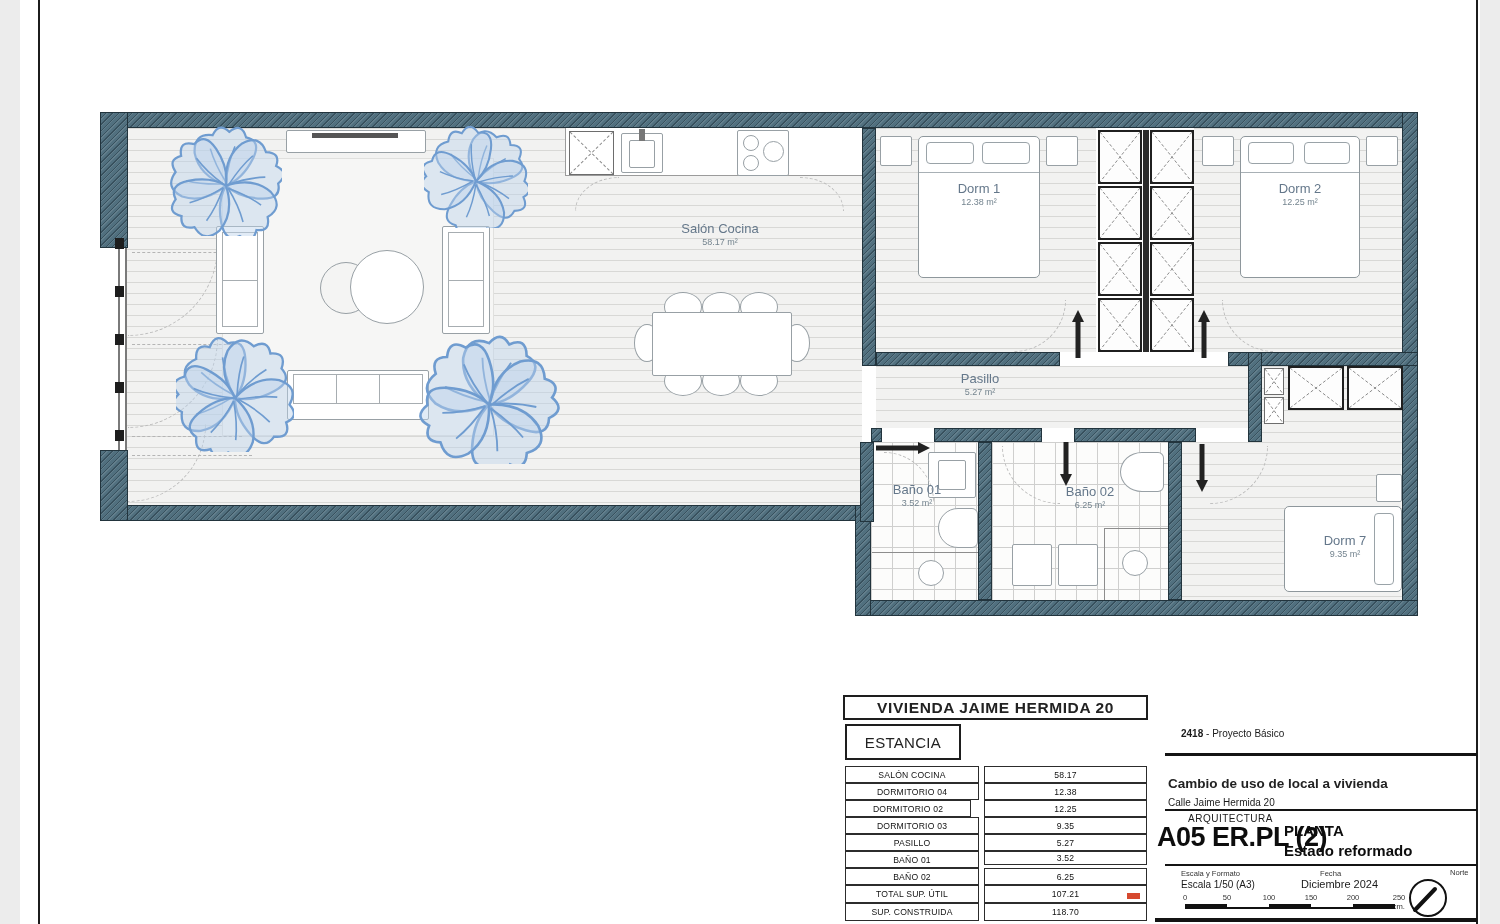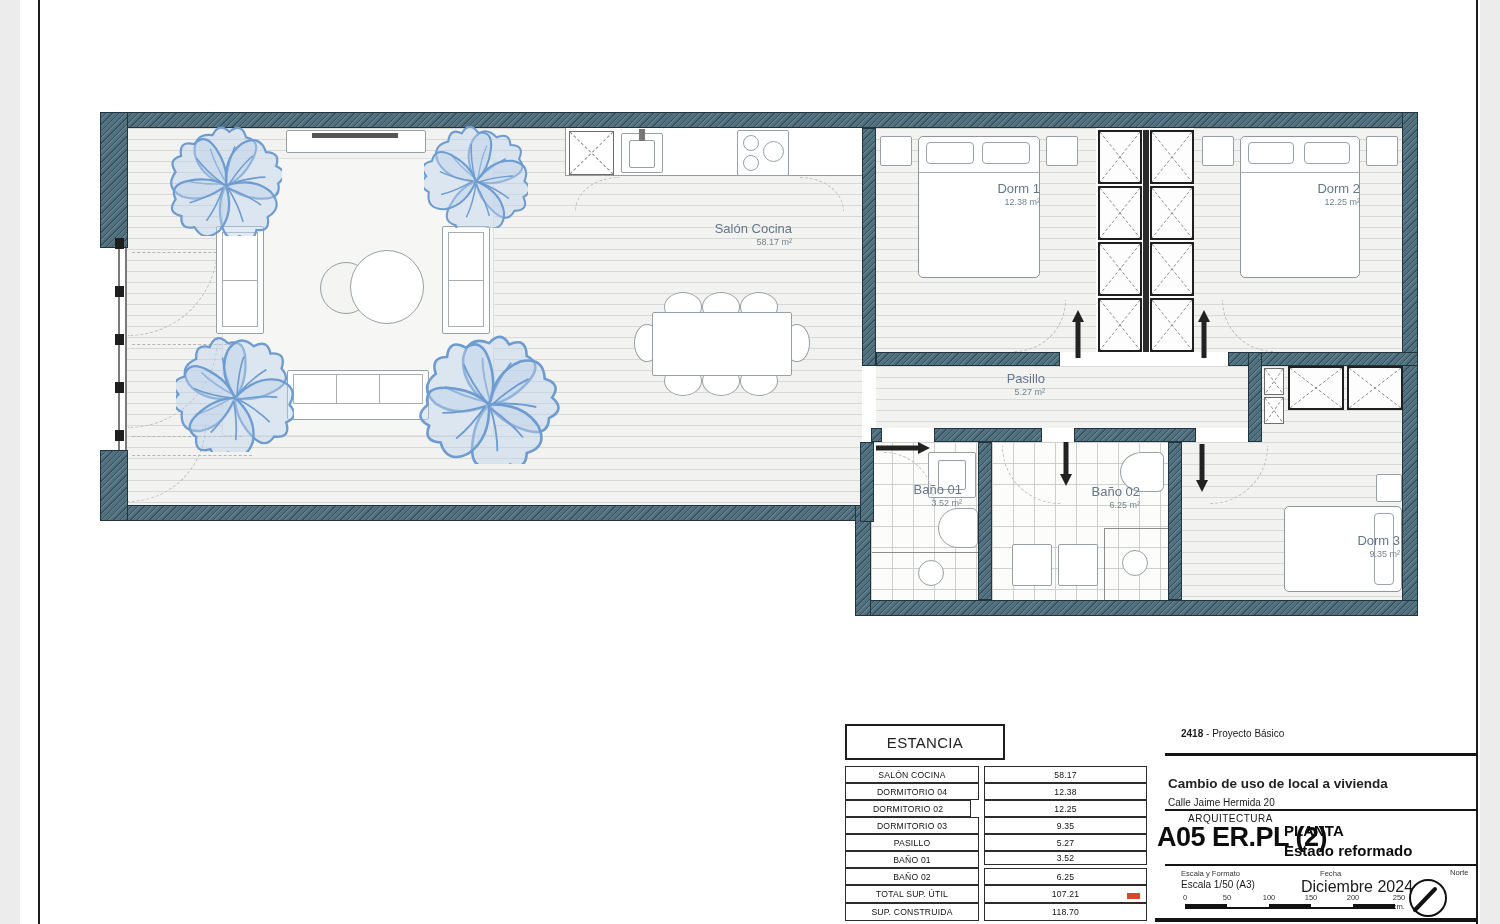--- a/index.html
+++ b/index.html
@@ -26,21 +26,21 @@
   .bed{background:#fff;border:1.5px solid #8e979c;border-radius:5px;box-sizing:border-box;}
   .pillow{background:#fff;border:1px solid #9aa3a8;border-radius:4px;box-sizing:border-box;}
   .xbox{background:#fdfdfd;border:2px solid #1f1f1f;box-sizing:border-box;}
   .xbox-light{background:#fff;border:1px solid #6d6d6d;box-sizing:border-box;}
   .xfill{position:absolute;inset:0;width:100%;height:100%;}
   .arc{border:1px dashed #bdbdbd;box-sizing:border-box;background:transparent;}
   .dashline{border-top:1px dashed #b5b5b5;height:0;}
   .hinge{background:#1d1d1d;}
   .winwall{background:#fff;border-left:2px solid #7a7a7a;border-right:2px solid #7a7a7a;box-sizing:border-box;}
   
-  .room-label{text-align:right;color:#64778a;font-size:13px;line-height:1.15;}
+  .room-label{text-align:center;color:#64778a;font-size:13px;line-height:1.15;}
   .room-label .area{font-size:9px;color:#74848f;}
   
   .tbl-box{border:2px solid #1e1e1e;box-sizing:border-box;display:flex;align-items:center;justify-content:center;background:#fff;}
   .tbl-title{font-weight:bold;font-size:15.5px;letter-spacing:.6px;}
   .tbl-head{font-size:15px;letter-spacing:.3px;}
   .row-cell{border:1.5px solid #2c2c2c;box-sizing:border-box;display:flex;align-items:center;justify-content:center;
             font-size:8.6px;letter-spacing:.2px;background:#fff;color:#111;}
   
   .tb-rule{background:#141414;}
   .tb-small{font-size:10px;color:#1a1a1a;}
@@ -321,25 +321,28 @@
   </div>
   <div class="abs room-label" style="left:872px;top:483px;width:90px">
     <div>Baño 01</div>
     <div class="area">3.52 m²</div>
   </div>
   <div class="abs room-label" style="left:1040px;top:485px;width:100px">
     <div>Baño 02</div>
     <div class="area">6.25 m²</div>
   </div>
   <div class="abs room-label" style="left:1290px;top:534px;width:110px">
-    <div>Dorm 3</div>
+    <div>Dorm 7</div>
     <div class="area">9.35 m²</div>
   </div>
 
-  <div class="abs tbl-box tbl-head" style="left:845px;top:724px;width:160px;height:36px">
+  <div class="abs tbl-box tbl-title" style="left:843px;top:695px;width:305px;height:25px">
+    <span>VIVIENDA JAIME HERMIDA 20</span>
+  </div>
+  <div class="abs tbl-box tbl-head" style="left:845px;top:724px;width:116px;height:36px">
     <span>ESTANCIA</span>
   </div>
 
   <div class="abs row-cell" style="left:845px;top:766px;width:134px;height:17px">
       <span>SALÓN COCINA</span>
     </div>
   <div class="abs row-cell" style="left:984px;top:766px;width:163px;height:17px">
       <span>58.17</span>
     </div>
   <div class="abs row-cell" style="left:845px;top:783px;width:134px;height:17px">
@@ -402,21 +405,21 @@
   <div class="abs tb-rule" style="left:1165px;top:809px;width:312px;height:2px"></div>
   <div class="abs tb-small" style="left:1188px;top:813px;letter-spacing:.5px">ARQUITECTURA</div>
   <div class="abs sheet-code" style="left:1157px;top:822px">A05 ER.PL (2)</div>
   <div class="abs sheet-name" style="left:1284px;top:822px">PLANTA</div>
   <div class="abs sheet-name" style="left:1284px;top:842px">Estado reformado</div>
   <div class="abs tb-rule" style="left:1165px;top:864px;width:312px;height:2px"></div>
 
   <div class="abs tb-tiny" style="left:1181px;top:869px">Escala y Formato</div>
   <div class="abs tb-small" style="left:1181px;top:879px">Escala 1/50 (A3)</div>
   <div class="abs tb-tiny" style="left:1320px;top:869px">Fecha</div>
-  <div class="abs tb-small" style="left:1301px;top:878px;font-size:16px">Diciembre 2024</div>
+  <div class="abs tb-small" style="left:1301px;top:878px;font-size:11px">Diciembre 2024</div>
   <div class="abs tb-tiny" style="left:1450px;top:868px">Norte</div>
   <svg class="abs" style="left:1406px;top:877px" width="44" height="42" viewBox="0 0 44 42">
     <circle cx="22" cy="21" r="18" fill="none" stroke="#111" stroke-width="2"></circle>
     <line x1="29" y1="12" x2="9" y2="33" stroke="#111" stroke-width="4" stroke-linecap="round"></line>
   </svg>
 
   <div class="abs" style="left:1185px;top:893px;width:214px;height:18px">
     <span class="abs tb-tiny" style="left:0;top:0;transform:translateX(-50%)">0</span>
     <span class="abs tb-tiny" style="left:42px;top:0;transform:translateX(-50%)">50</span>
     <span class="abs tb-tiny" style="left:84px;top:0;transform:translateX(-50%)">100</span>

